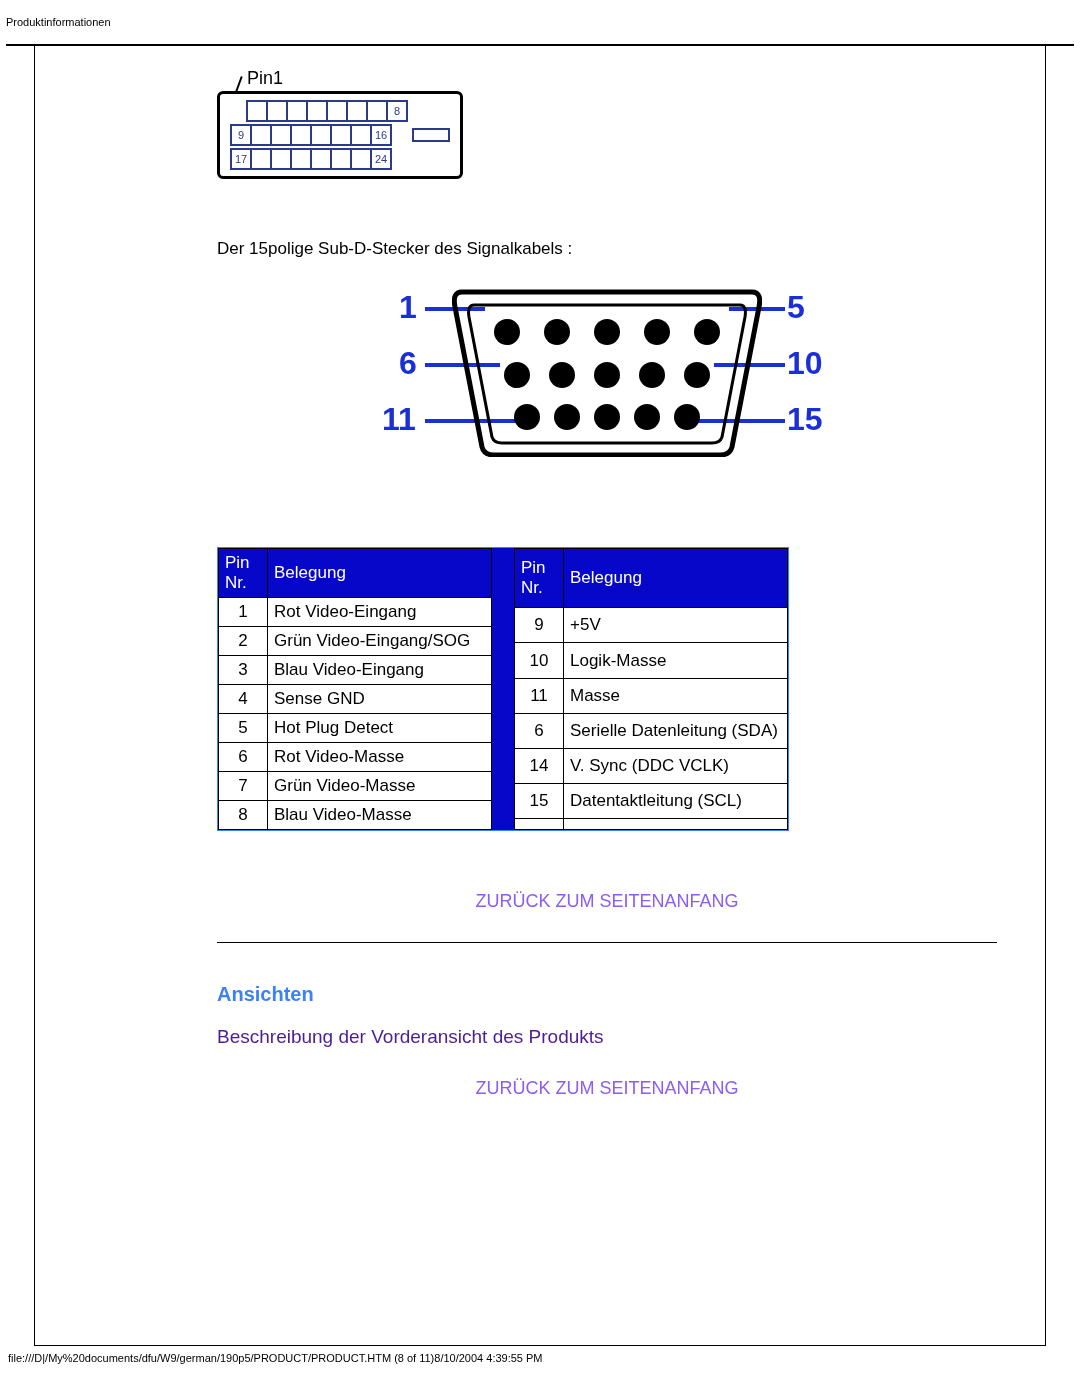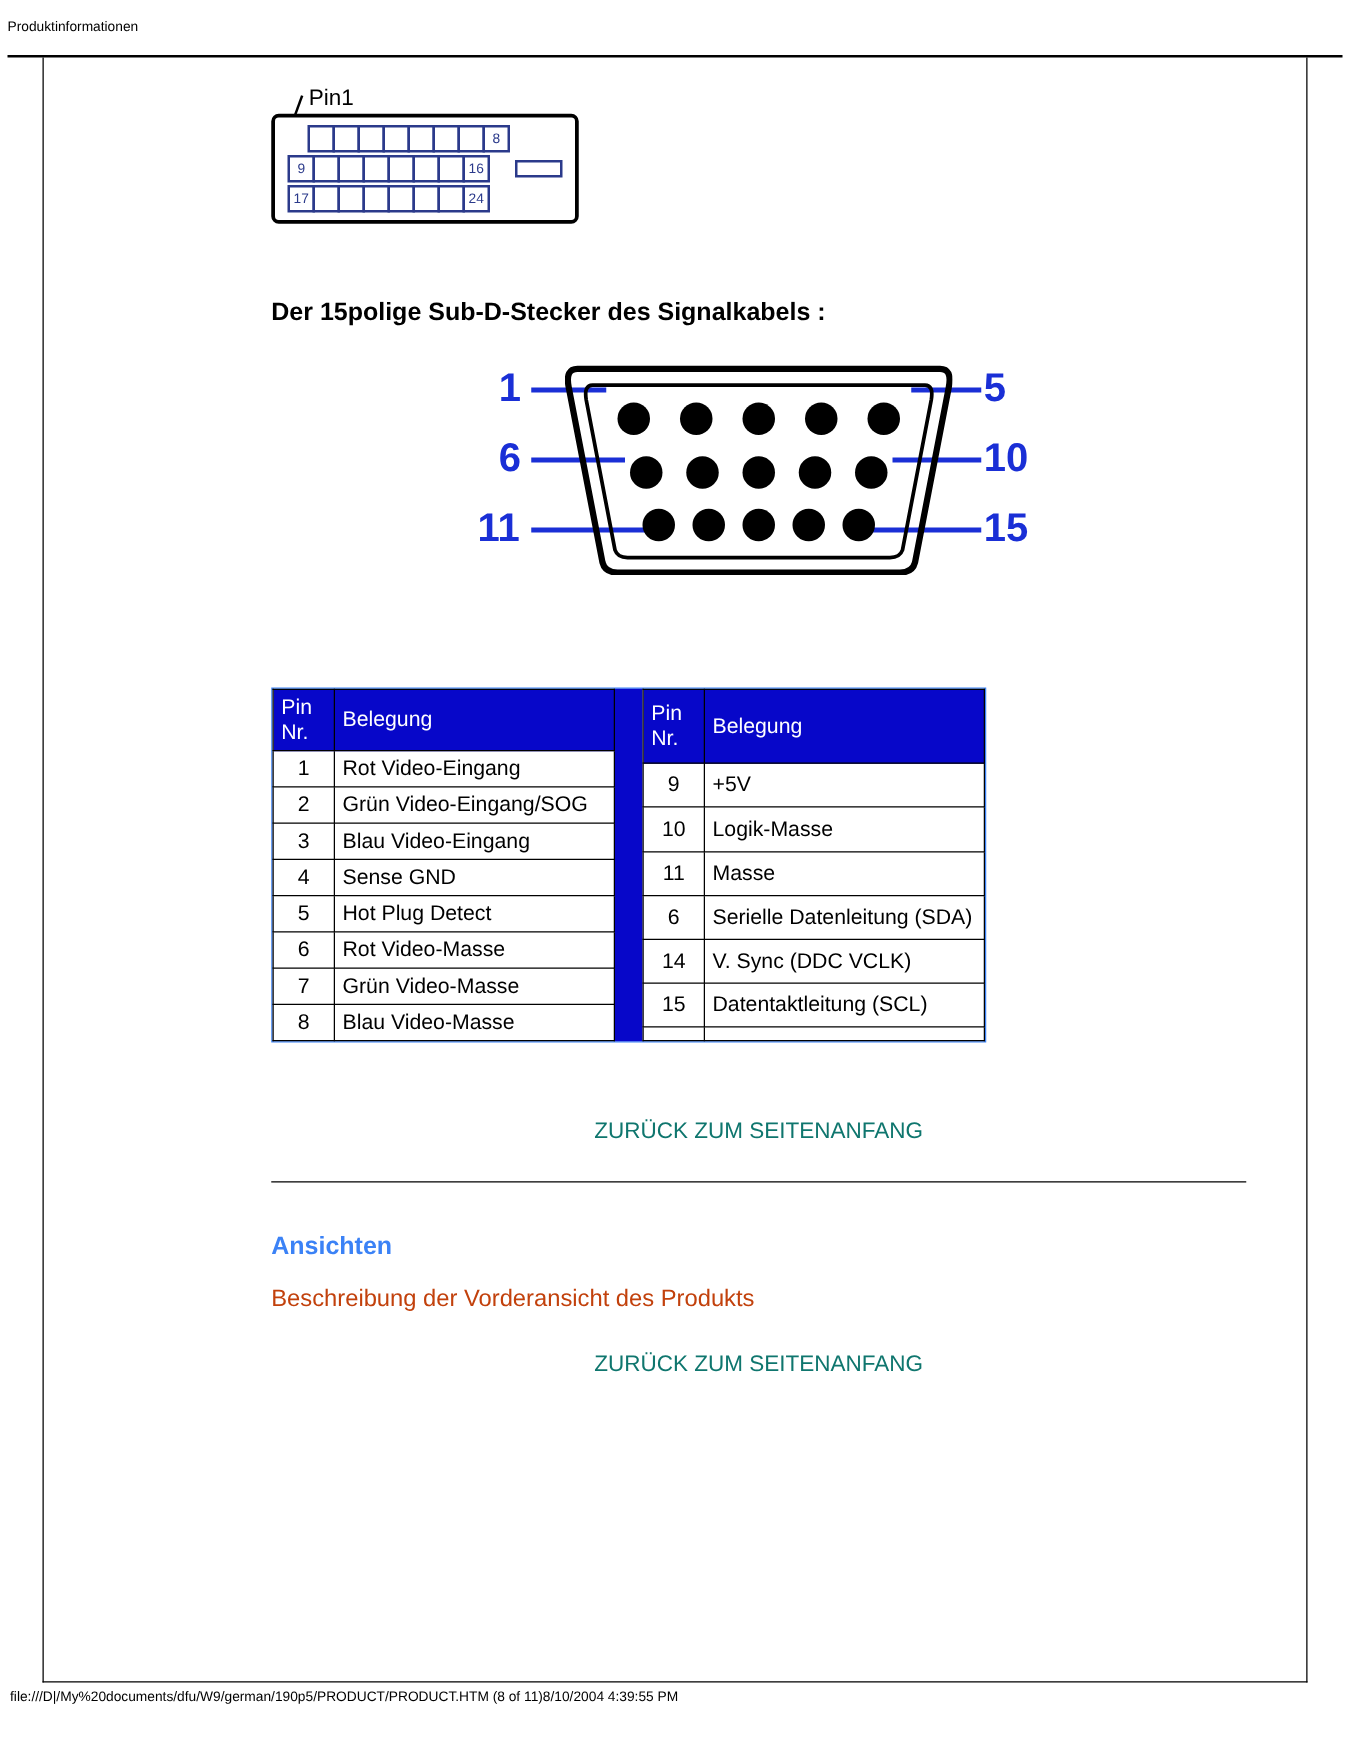--- a/index.html
+++ b/index.html
@@ -62,22 +62,22 @@
     margin-left: -2px;
   }
   .dvi-cell:first-child { margin-left: 0; }
   .dvi-slot {
     width: 34px; height: 10px;
     border: 2px solid #2b3a8b;
     margin-left: 20px;
   }
 
   .section-heading {
-    font-weight: bold;
-    font-size: 20px;
+    font-weight: normal;
+    font-size: 17px;
     margin-top: 60px;
     margin-bottom: 18px;
   }
 
   
   .vga-wrap {
     width: 520px;
     margin: 10px auto 30px auto;
     position: relative;
     height: 200px;
@@ -126,21 +126,21 @@
     background: #0707c9;
     color: #fff;
   }
   .pin-table td.num { text-align: center; width: 36px; }
   .sep {
     width: 22px;
     background: #0707c9;
   }
 
   .back-link {
-    color: #0f766e;
+    color: #8b5cf6;
     text-align: center;
     font-size: 18px;
     margin: 60px 0 30px 0;
     cursor: pointer;
   }
   hr.rule {
     border: none;
     border-top: 1px solid #000;
     margin: 0 0 40px 0;
   }
@@ -149,21 +149,21 @@
     font-weight: bold;
     font-size: 20px;
     margin-bottom: 20px;
   }
   .body-text {
     font-size: 18px;
     line-height: 1.35;
     margin-bottom: 30px;
   }
   .blue-link {
-    color: #c2410c;
+    color: #4c1d95;
     font-size: 19px;
     cursor: pointer;
   }
   .footer {
     font-size: 11px;
     padding: 6px 8px 10px 8px;
   }
 </style>
 </head>
 <body>

